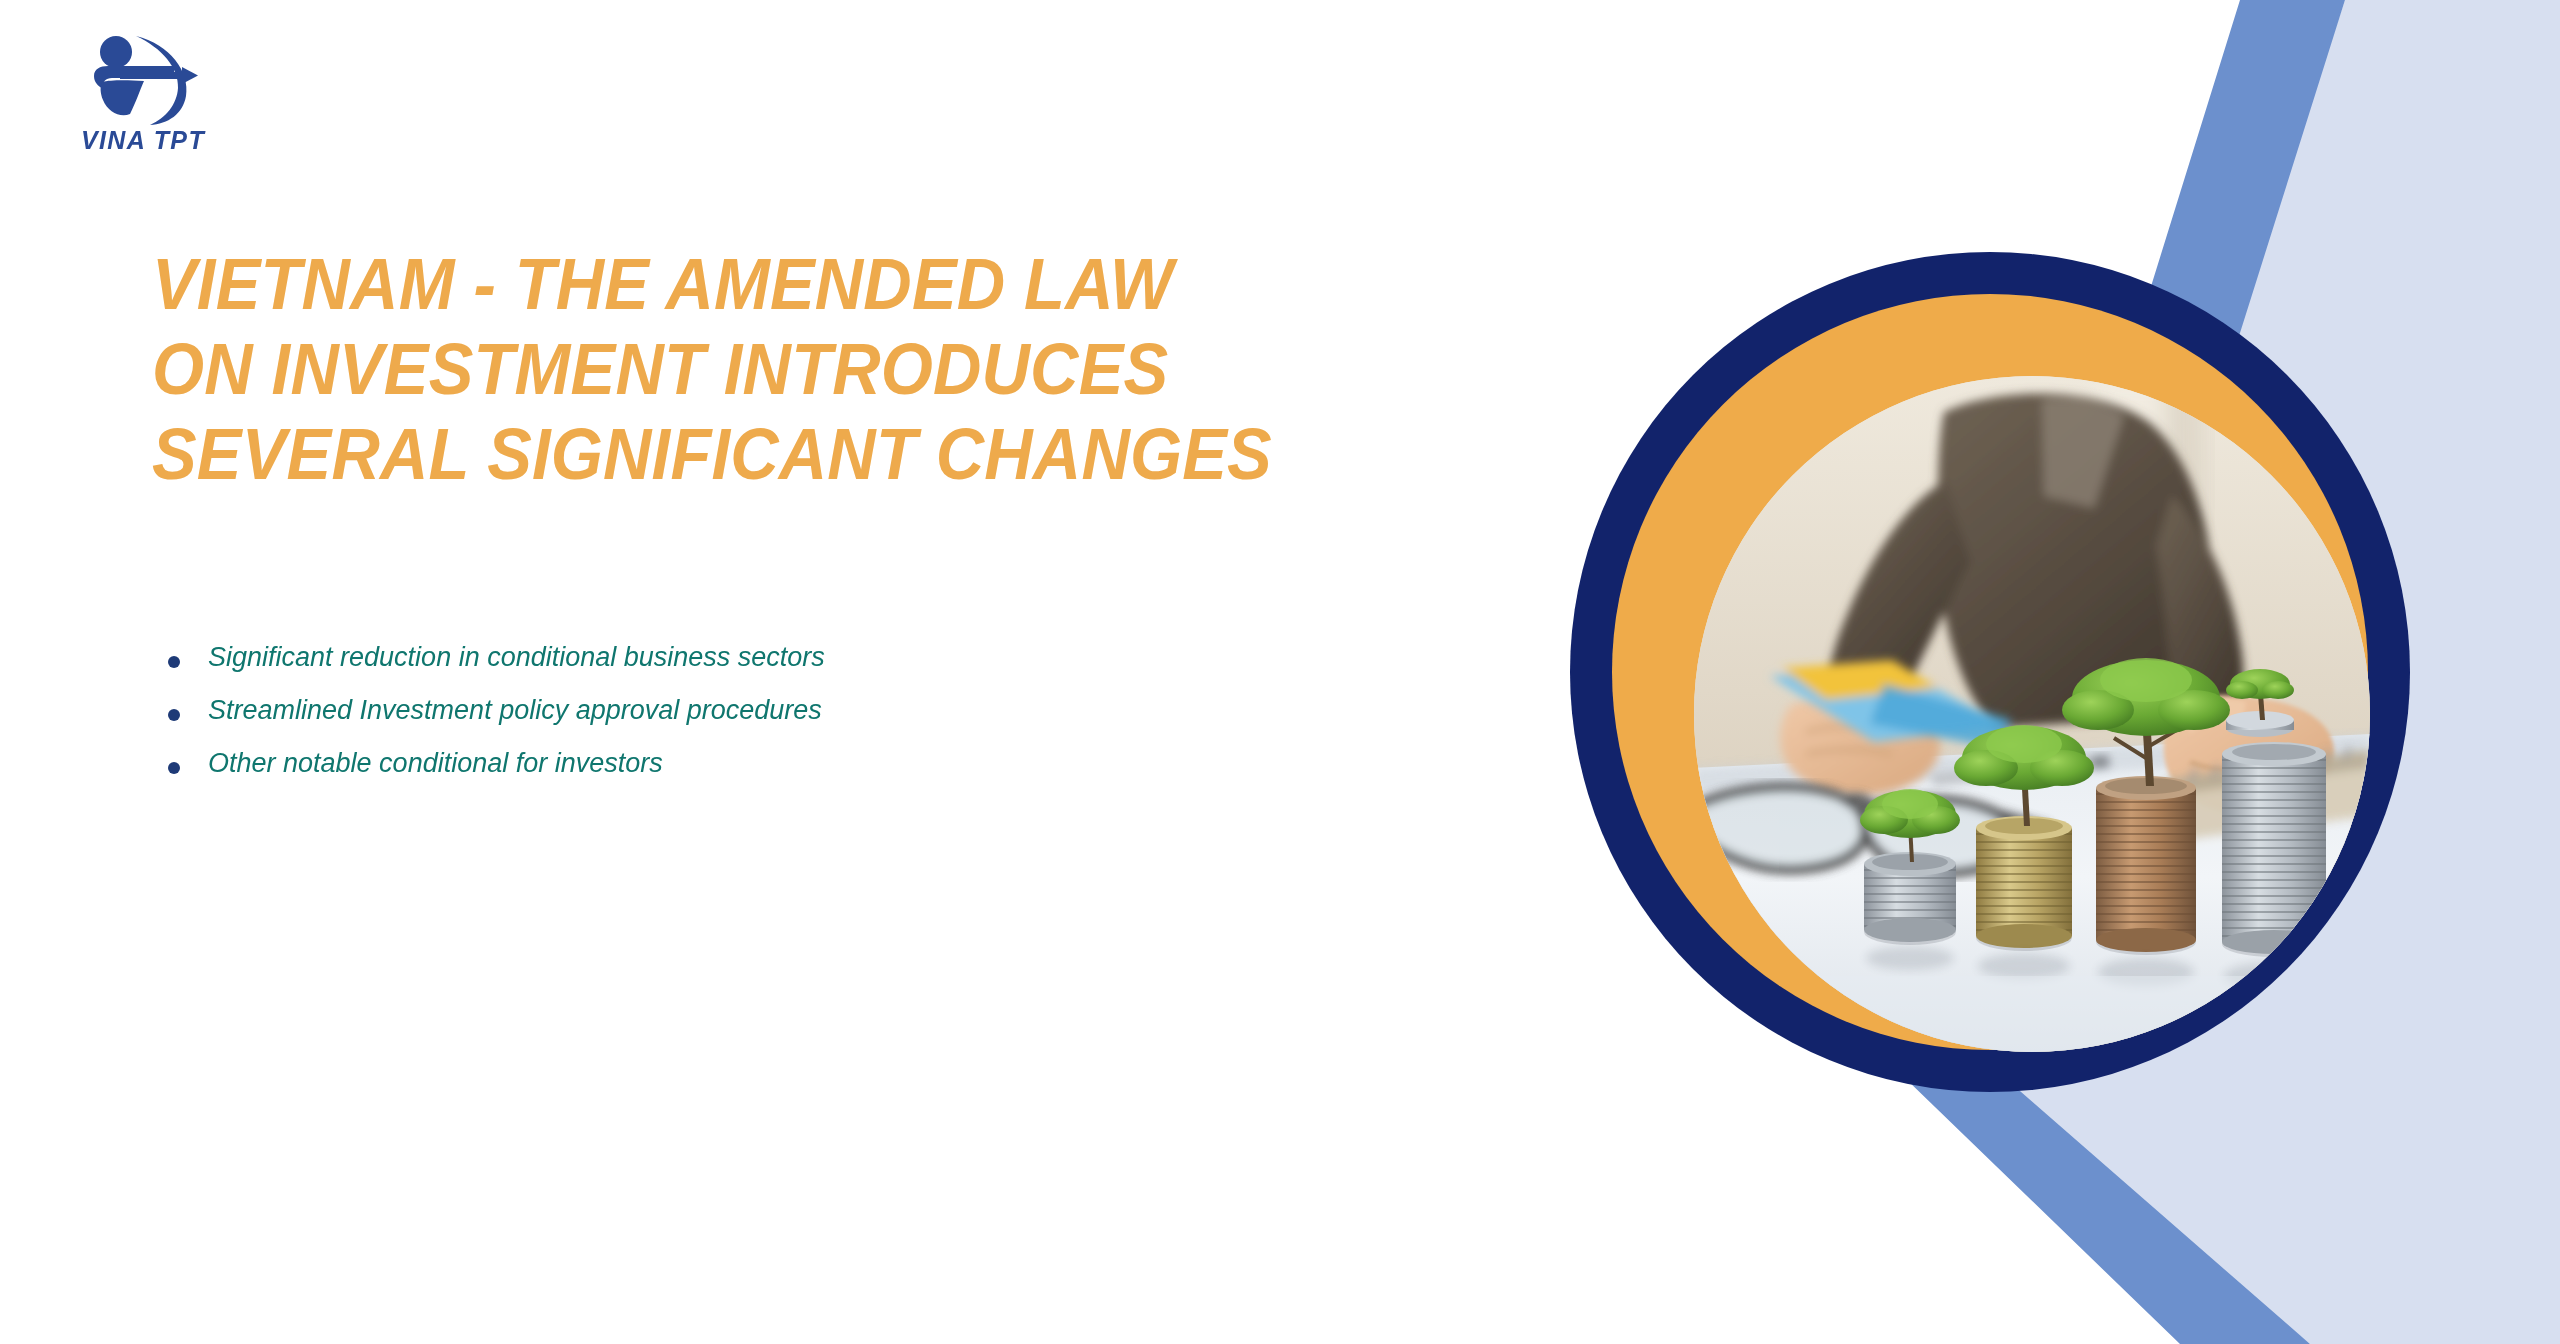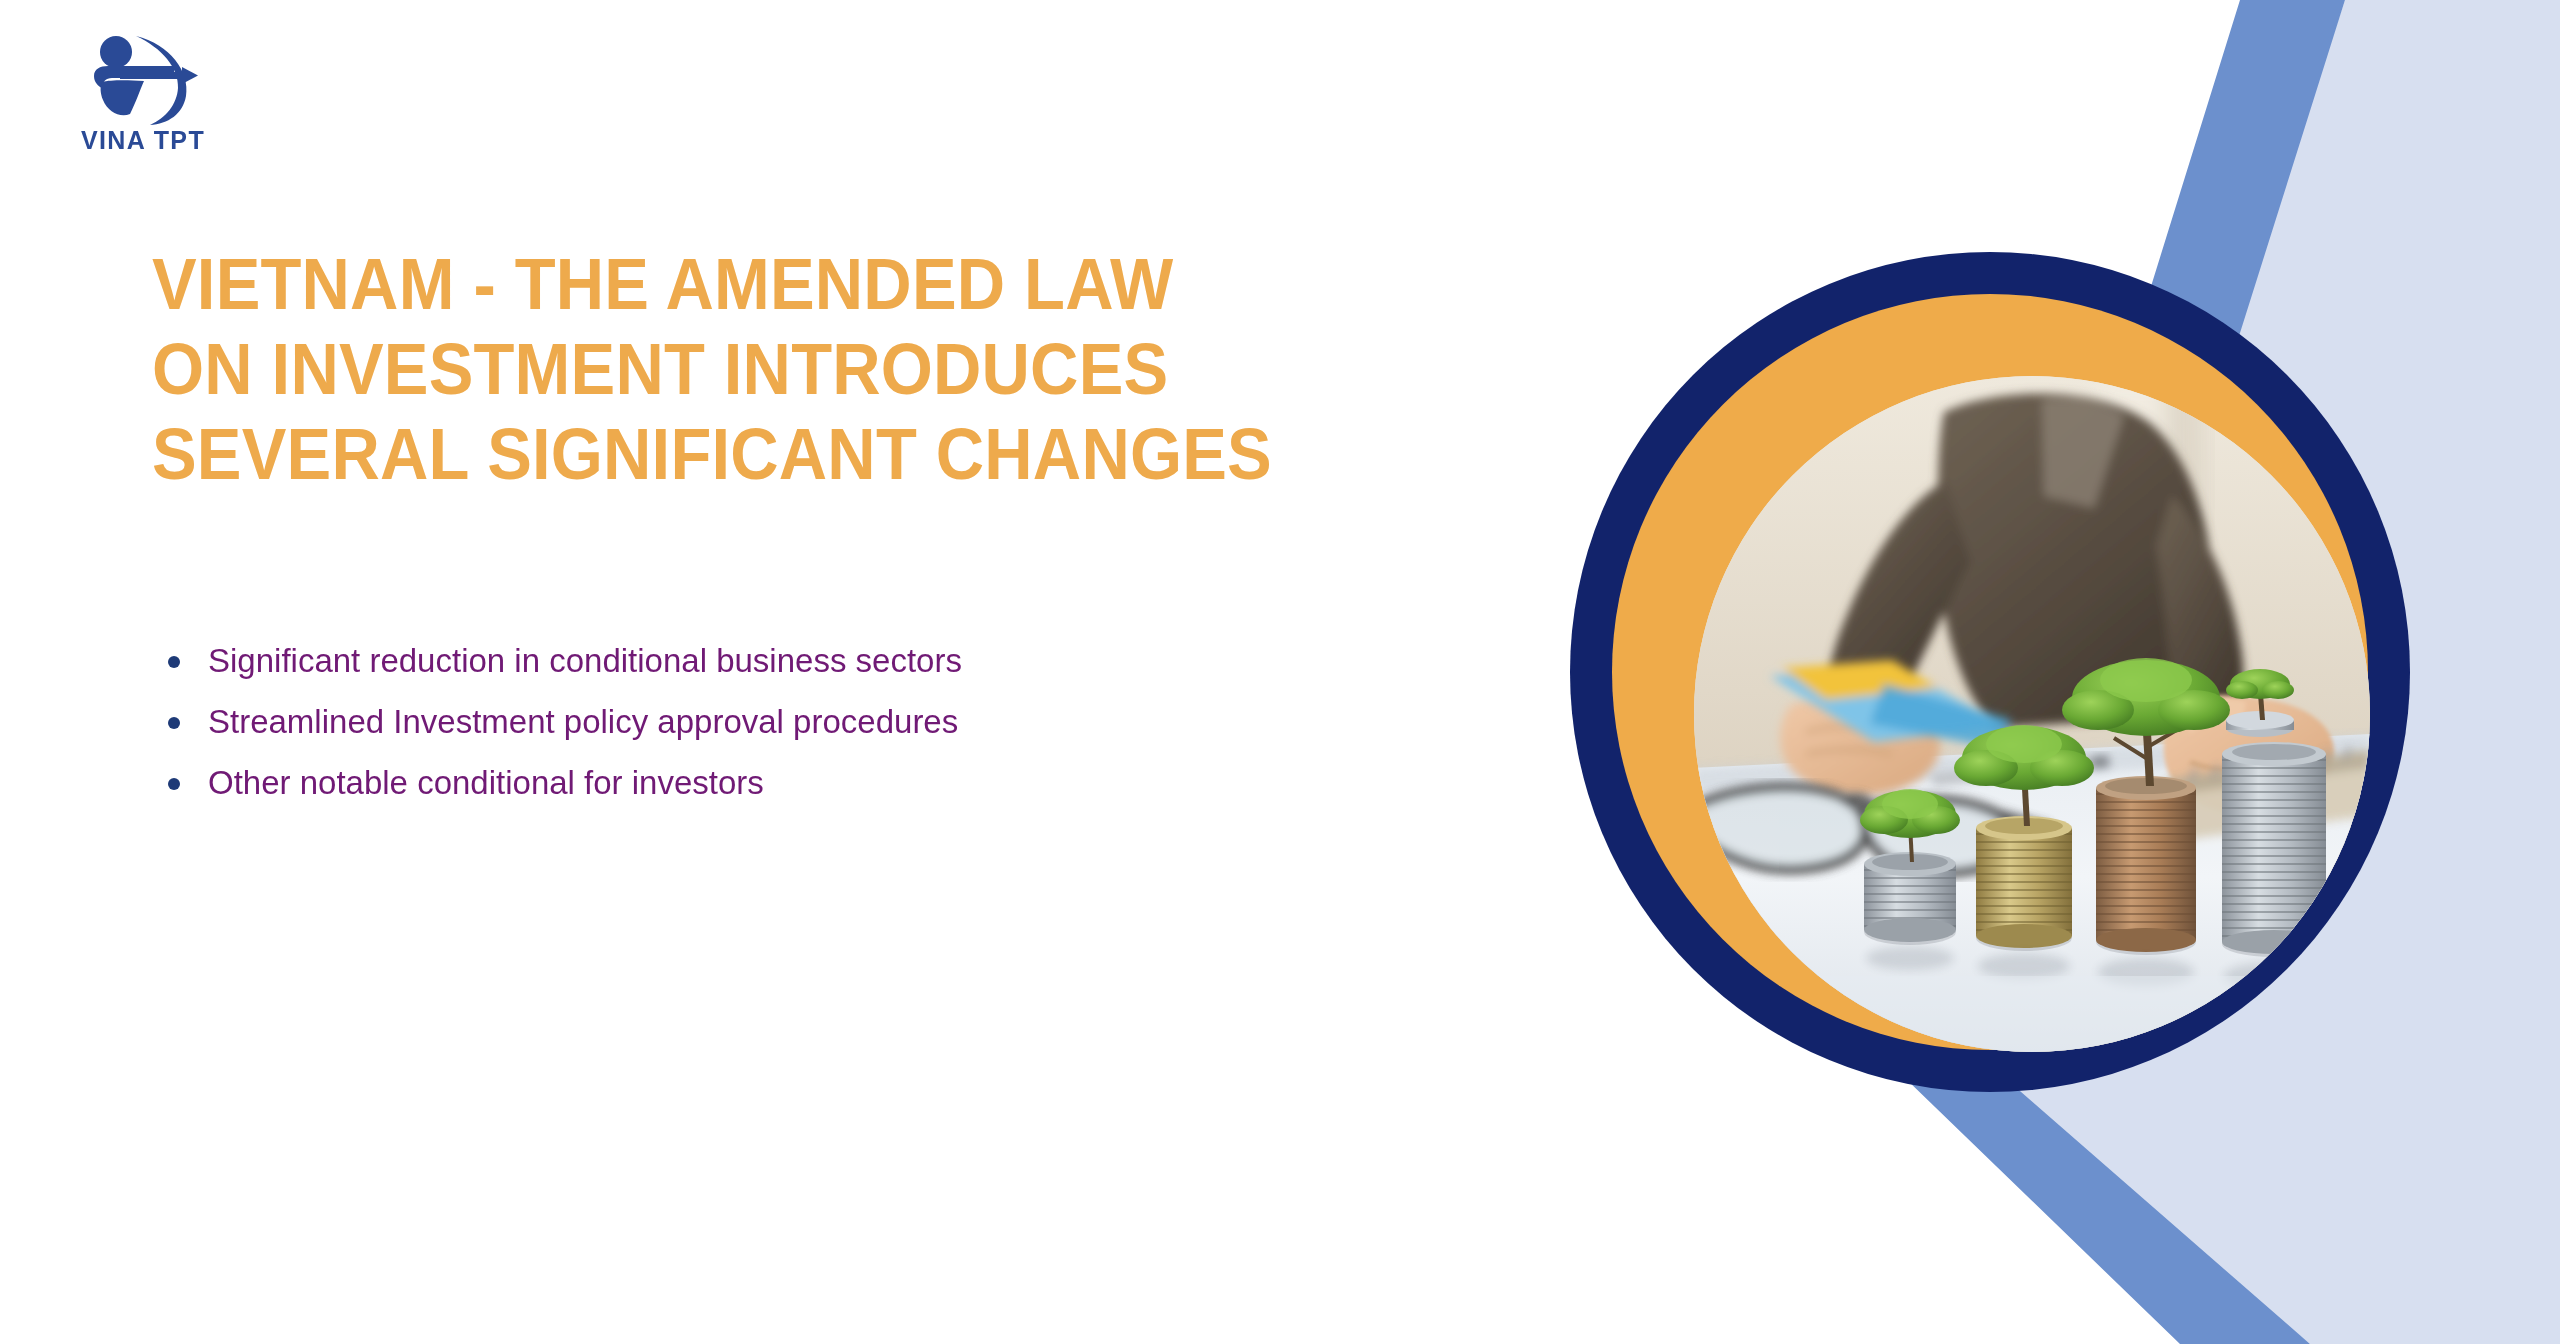--- a/index.html
+++ b/index.html
@@ -3,21 +3,21 @@
 <meta charset="utf-8">
 <style>
   * { margin:0; padding:0; box-sizing:border-box; }
   html,body { width:2560px; height:1344px; overflow:hidden; }
   body {
     font-family:"Liberation Sans", sans-serif;
     background:#ffffff;
     position:relative;
   }
 
-  #stage { position:absolute; inset:0; width:2560px; height:1344px; overflow:hidden; background:#ffffff; }
+  #stage { position:absolute; inset:0; width:2560px; height:1344px; overflow:hidden; background:#ffffff;font-style:italic; }
 
   
   .bg-layer { position:absolute; inset:0; width:100%; height:100%; }
 
   
   .logo-block { position:absolute; left:48px; top:28px; width:190px; height:130px; }
   .logo-mark { position:absolute; left:30px; top:0px; width:120px; height:98px; }
   .logo-word {
     position:absolute; left:0px; top:98px; width:190px;
     font-size:25px; font-weight:700; letter-spacing:1.4px;
@@ -35,22 +35,22 @@
     color:#eeaa4c;
     text-transform:uppercase;
     transform:scaleX(0.93);
     transform-origin:left top;
   }
   .headline .hl-line { display:block; white-space:nowrap; }
 
   
   .bullets {
     position:absolute; left:150px; top:640px; width:1260px;
-    color:#701a75;
-    font-size:33px;
+    color:#0f766e;
+    font-size:27px;
     line-height:1.30;
     font-family:"Liberation Sans", sans-serif;
   }
   .bullet-row {
     position:relative;
     padding-left:58px;
     margin-bottom:18px;
   }
   .bullet-row:before {
     content:"";

